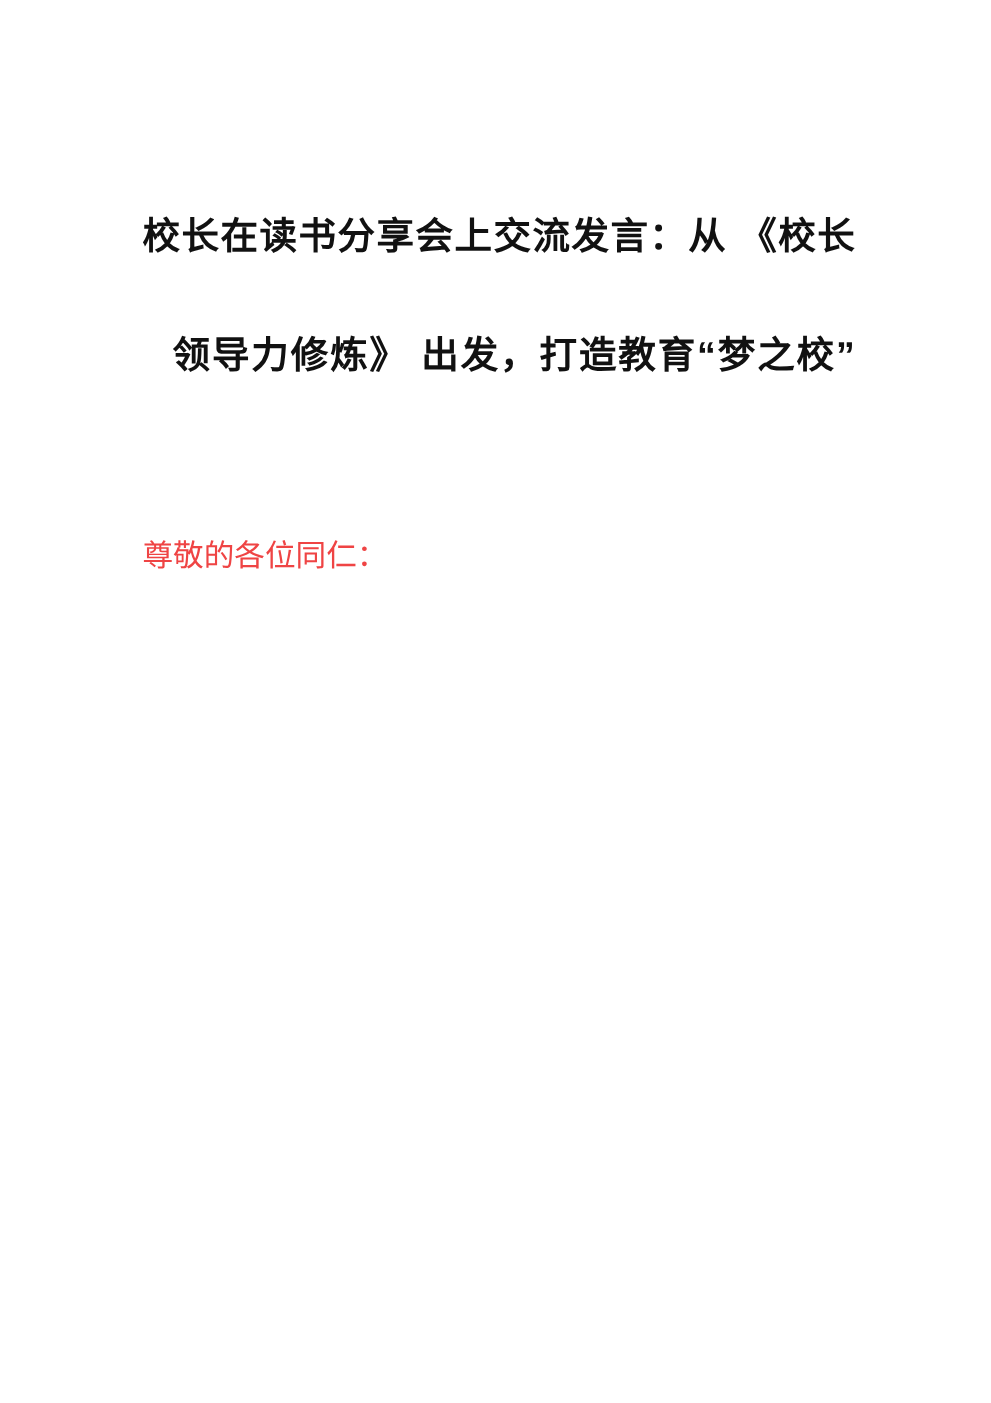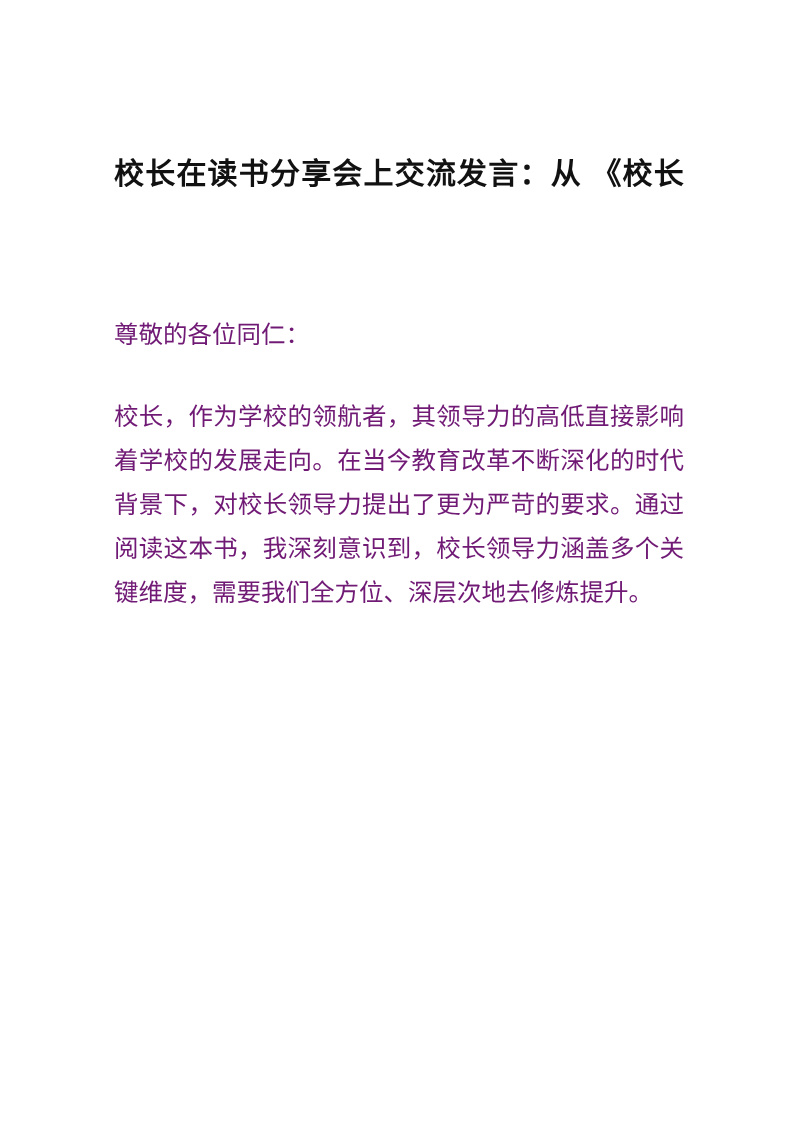--- a/index.html
+++ b/index.html
@@ -22,21 +22,21 @@
     width: 793px;
     height: 1122px;
     background: #ffffff;
     box-sizing: border-box;
     padding: 0;
   }
 
   .content {
     position: absolute;
     left: 114px;
-    top: 0;
+    top: 16px;
     width: 570px;
   }
 
   
   .doc-title {
     margin: 0;
     padding-top: 126px;
     font-size: 30px;
     font-weight: 700;
     line-height: 95px;
@@ -65,46 +65,46 @@
     margin-top: 92px;
   }
 
   p.para {
     margin: 0 0 38px 0;
     font-size: 24.5px;
     font-weight: 400;
     line-height: 44px;
     text-align: justify;
     text-justify: inter-ideograph;
-    color: #701a75;
+    color: #ef4444;
     word-break: break-all;
   }
   p.para:last-child {
     margin-bottom: 0;
   }
   p.para.short {
     text-align-last: left;
   }
   p.salutation {
     margin-bottom: 38px;
   }
 </style>
 </head>
 <body>
 
 <div class="page">
   <div class="content">
 
     <h1 class="doc-title">
       <span class="title-line line-1">校长在读书分享会上交流发言：从 《校长</span>
+      <span class="title-line line-2">领导力修炼》 出发，打造教育“梦之校”</span>
     </h1>
 
     <div class="body-block">
 
       <p class="para short salutation">尊敬的各位同仁：</p>
 
 
 
-      <p class="para">校长，作为学校的领航者，其领导力的高低直接影响着学校的发展走向。在当今教育改革不断深化的时代背景下，对校长领导力提出了更为严苛的要求。通过阅读这本书，我深刻意识到，校长领导力涵盖多个关键维度，需要我们全方位、深层次地去修炼提升。</p>
 
     </div>
   </div>
 </div>
 
 </body></html>

